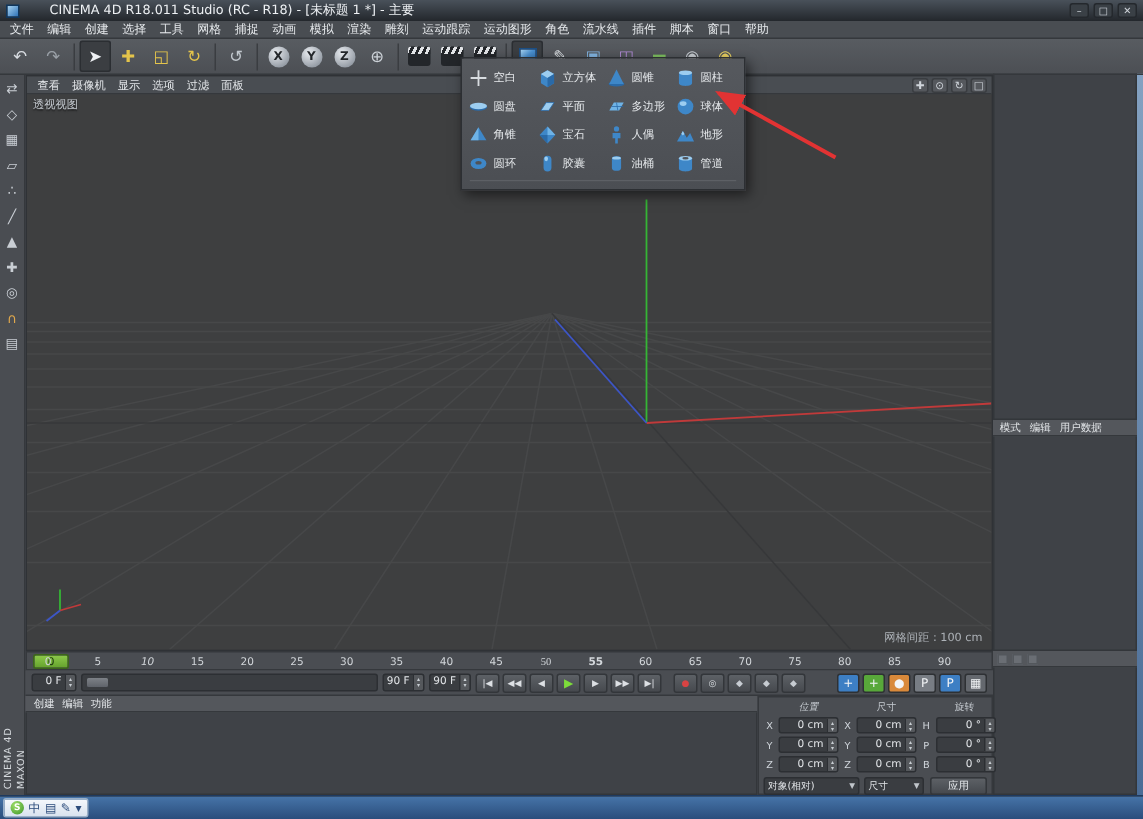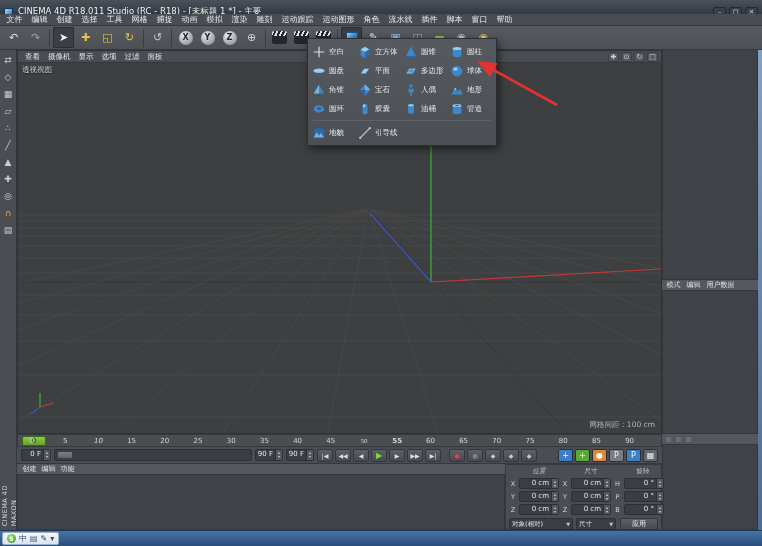--- a/index.html
+++ b/index.html
@@ -1,20 +1,20 @@
 <!DOCTYPE html>
 <html><head>
 <meta charset="utf-8">
 <style>
   *{margin:0;padding:0;box-sizing:border-box}
   body{background:#1d1f22;font-family:"DejaVu Sans","Liberation Sans",sans-serif}
   .screen{position:relative;width:762px;height:546px;background:#4a4d52;overflow:hidden;color:#dcdfe3;margin:0 auto}
 
   
-  .titlebar{position:absolute;left:0;top:0;width:762px;height:24px;background:linear-gradient(#49515a,#23272c);display:flex;align-items:center;gap:5px;padding:0 4px;z-index:6}
+  .titlebar{position:absolute;left:0;top:0;width:762px;height:14px;background:linear-gradient(#49515a,#23272c);display:flex;align-items:center;gap:20px;padding:0 4px;z-index:6}
   .appicon{width:9px;height:9px;background:linear-gradient(135deg,#a8d4f2,#2d72b8);border:1px solid #10365c;flex:none}
   .title{font-size:8.5px;color:#eef1f4;white-space:nowrap;overflow:hidden}
   .winbtns{margin-left:auto;display:flex;gap:3px}
   .winbtn{width:13px;height:10px;font-size:6.5px;display:flex;align-items:center;justify-content:center;color:#cfd4da;background:#3a4046;border:1px solid #24282d;border-radius:2px}
 
   
   .menubar{position:absolute;left:0;top:14px;width:762px;height:12px;background:#494d52;border-bottom:1px solid #35383c;display:flex;align-items:center;padding-left:2px;z-index:6}
   .mitem{font-size:8px;padding:0 4.5px;color:#e6e9ec;line-height:12px;white-space:nowrap}
 
   
@@ -687,41 +687,20 @@
             <svg viewBox="0 0 16 16">
               <path d="M3 4v8c0 1.1 2.2 2 5 2s5-.9 5-2V4z" fill="#3e87c8"></path>
               <ellipse cx="8" cy="4" rx="5" ry="1.8" fill="#9ccdf0"></ellipse>
               <ellipse cx="8" cy="4" rx="2.4" ry="0.9" fill="#505358"></ellipse>
             </svg>
           </span>
           <span class="plab">管道</span>
         </div>
       </div>
       <div class="pop-divider"></div>
-      <div class="pop-row">
-        <div class="pop-item">
-          <span class="pi">
-            <svg viewBox="0 0 16 16">
-              <rect x="2" y="3" width="12" height="10" fill="#2a6aa8"></rect>
-              <path d="M2 13l3.5-6 2.5 4 2-3 4 5z" fill="#6fb3e6"></path>
-            </svg>
-          </span>
-          <span class="plab">地貌</span>
-        </div>
-        <div class="pop-item">
-          <span class="pi">
-            <svg viewBox="0 0 16 16">
-              <path d="M2.5 13.5L13.5 2.5" stroke="#c8ccd0" stroke-width="1.4"></path>
-              <circle cx="2.5" cy="13.5" r="1.3" fill="#c8ccd0"></circle>
-              <circle cx="13.5" cy="2.5" r="1.3" fill="#c8ccd0"></circle>
-            </svg>
-          </span>
-          <span class="plab">引导线</span>
-        </div>
-      </div>
     </div>
 
   <svg class="anno" width="762" height="546" viewBox="0 0 762 546">
     <defs>
       <marker id="ah" markerWidth="9" markerHeight="8" refX="6.5" refY="3" orient="auto">
         <path d="M0 0L7.5 3L0 6z" fill="#e23333"></path>
       </marker>
     </defs>
     <line x1="557" y1="105" x2="479" y2="62" stroke="#e23333" stroke-width="2.6" marker-end="url(#ah)"></line>
   </svg>

